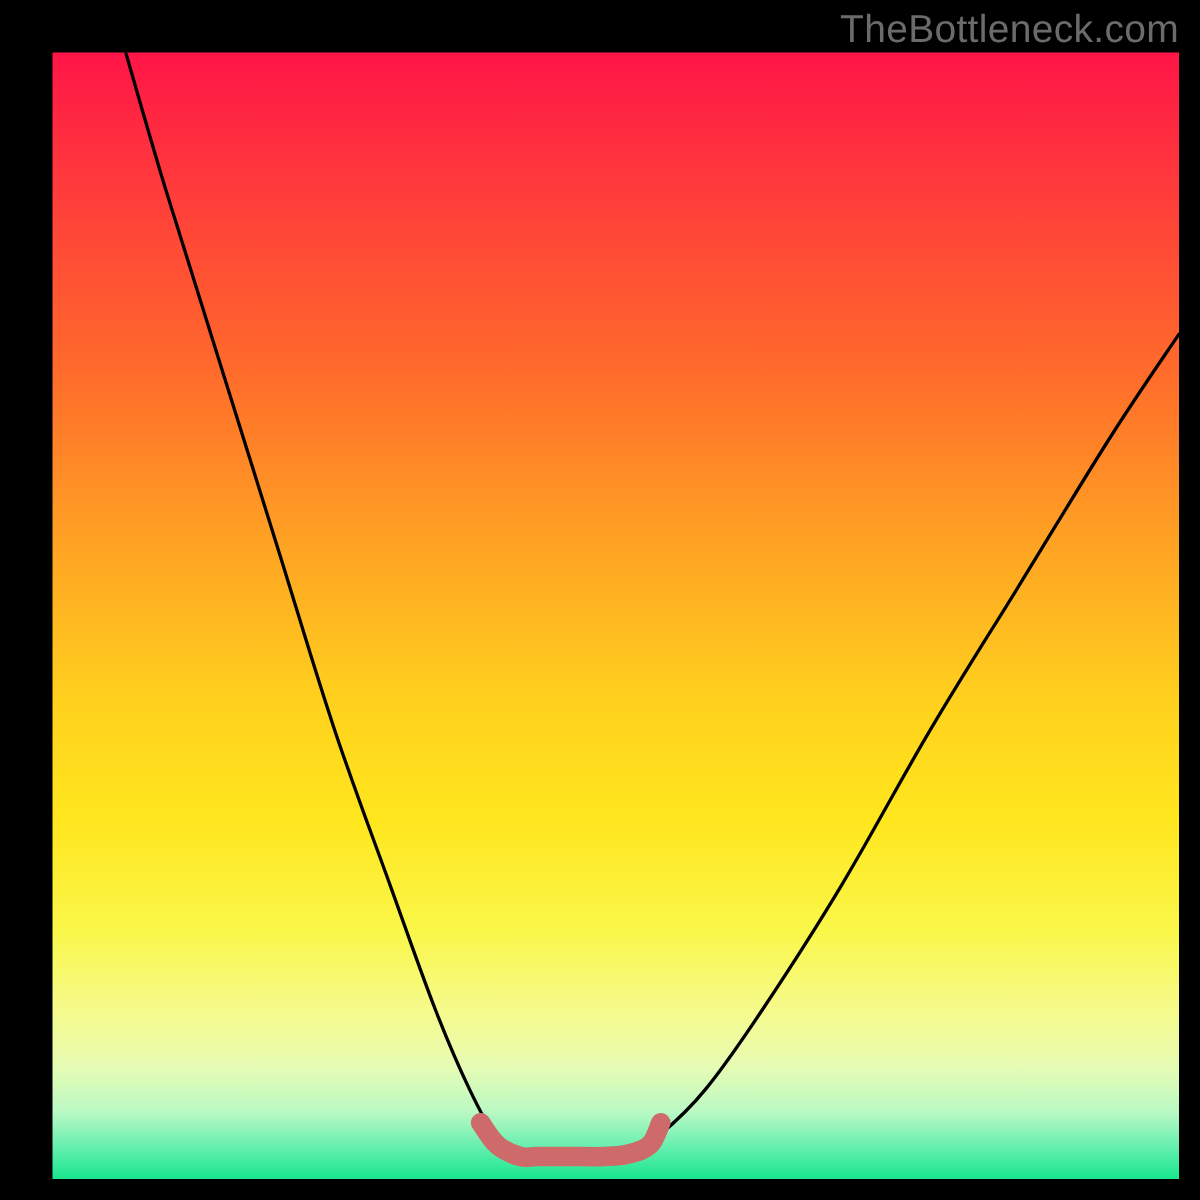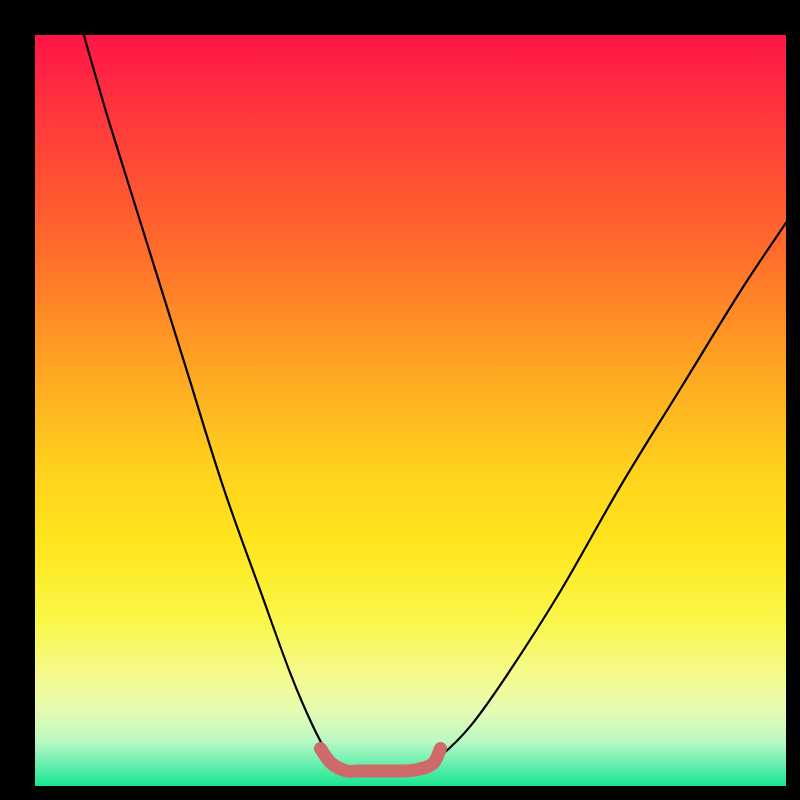--- a/index.html
+++ b/index.html
@@ -62,13 +62,14 @@
 <body>
 
 <div class="frame">
   <div class="plot-area">
     <svg class="curves" viewBox="0 0 751 751" preserveAspectRatio="none">
       <path id="left-curve" fill="none" stroke-width="2.2" stroke-linecap="round" d="M 48.82 0.00 C 53.55 16.22, 63.61 52.27, 75.10 90.12 C 86.59 127.97, 99.13 167.02, 112.65 210.28 C 126.17 253.54, 136.68 287.18, 150.20 330.44 C 163.72 373.70, 174.23 410.05, 187.75 450.60 C 201.27 491.15, 213.13 521.95, 225.30 555.74 C 237.47 589.53, 245.88 614.02, 255.34 638.35 C 264.80 662.68, 270.44 675.37, 277.87 690.92 C 285.30 706.47, 290.56 716.60, 296.65 724.72 C 302.73 732.83, 306.93 733.95, 311.66 735.98 C 316.40 738.01, 320.90 735.98, 322.93 735.98" stroke="#000000"></path>
       <path id="right-curve" fill="none" stroke-width="2.2" stroke-linecap="round" d="M 367.99 735.98 C 370.69 735.71, 376.25 737.18, 383.01 734.48 C 389.77 731.77, 396.08 728.80, 405.54 720.96 C 415.00 713.12, 423.41 705.79, 435.58 690.92 C 447.75 676.05, 456.91 662.68, 473.13 638.35 C 489.35 614.02, 505.42 589.53, 525.70 555.74 C 545.98 521.95, 564.15 487.10, 585.78 450.60 C 607.41 414.10, 624.23 388.12, 645.86 352.97 C 667.49 317.82, 687.01 285.08, 705.94 255.34 C 724.87 225.60, 742.89 199.92, 751.00 187.75" stroke="#000000"></path>
       <path id="bottom-highlight" fill="none" stroke-width="13" stroke-linecap="round" stroke-linejoin="round" d="M 285.38 713.45 C 287.41 716.15, 291.91 724.41, 296.65 728.47 C 301.38 732.53, 306.93 734.63, 311.66 735.98 C 316.40 737.33, 316.85 735.98, 322.93 735.98 C 329.01 735.98, 337.35 735.98, 345.46 735.98 C 353.57 735.98, 361.23 736.25, 367.99 735.98 C 374.75 735.71, 377.60 735.83, 383.01 734.48 C 388.42 733.13, 393.97 732.26, 398.03 728.47 C 402.09 724.68, 404.19 716.15, 405.54 713.45" stroke="#cf6a6a"></path>
     </svg>
   </div>
+  <div class="watermark">TheBottleneck.com</div>
 </div>
 
 </body></html>

